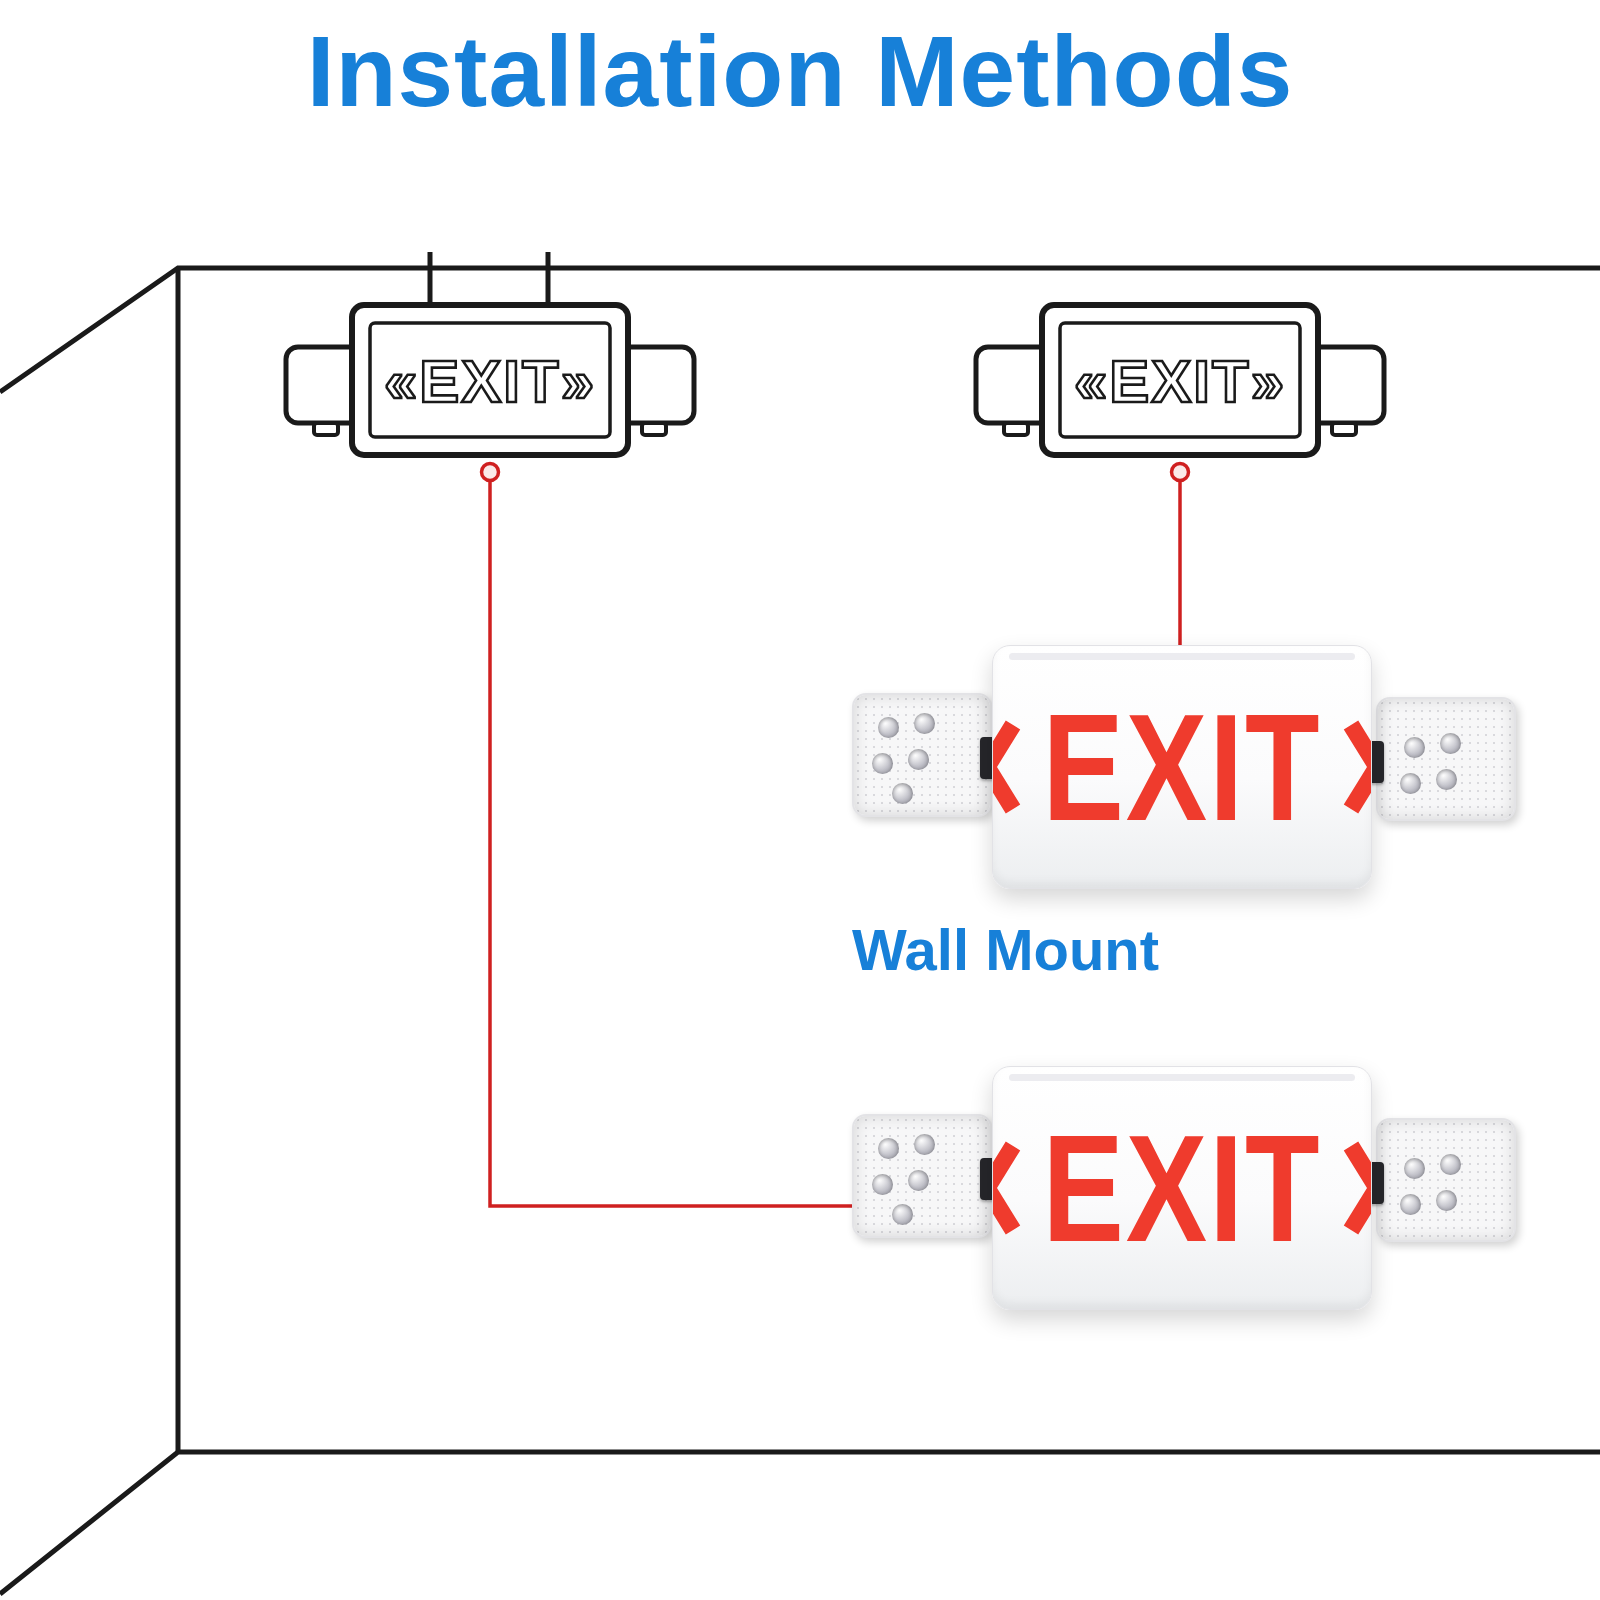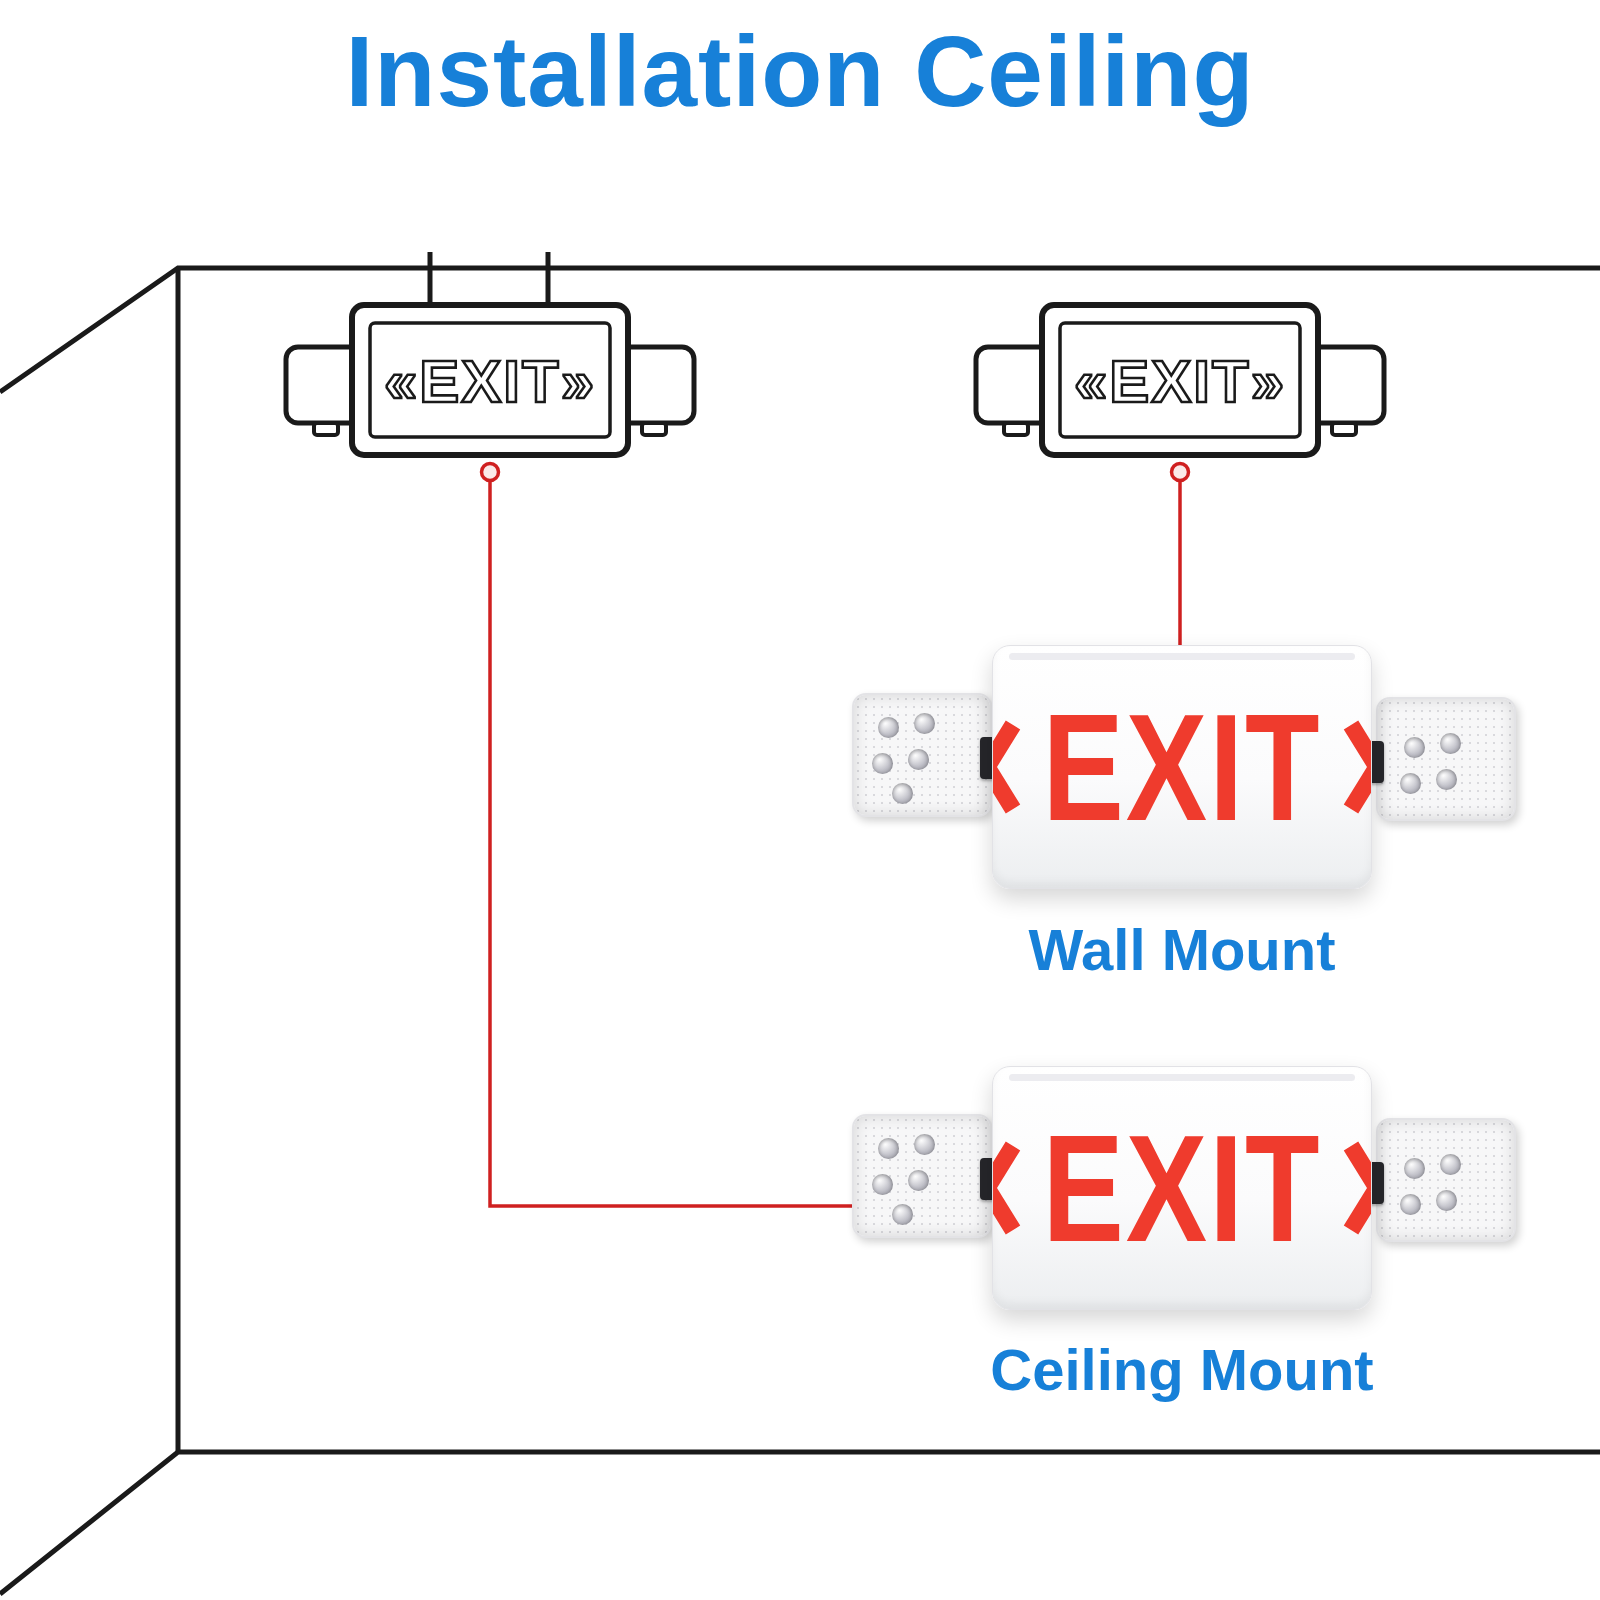--- a/index.html
+++ b/index.html
@@ -37,29 +37,29 @@
              background:linear-gradient(180deg,#ffffff 0%,#fbfbfc 55%,#eceef0 100%);
              border-radius:18px;border:1px solid #e2e2e6;
              box-shadow:0 10px 22px rgba(0,0,0,.16), inset 0 -6px 10px rgba(0,0,0,.05);
              display:flex;align-items:center;justify-content:center;gap:21px;overflow:hidden}
   .sign-body::before{content:"";position:absolute;top:7px;left:16px;right:16px;height:7px;
              border-radius:6px;background:#ececf0}
   .exit-word{font-weight:bold;font-size:122px;line-height:1;color:var(--exit_red);
              letter-spacing:2px;transform:scale(1,1.25)}
   .chev{flex:0 0 auto}
   .chev polyline{stroke:var(--exit_red);stroke-width:17;fill:none;stroke-linejoin:miter}
-  .mount-label{position:absolute;width:660px;text-align:center;font-size:58px;
+  .mount-label{position:absolute;width:660px;text-align:left;font-size:58px;
                font-weight:bold;color:var(--accent_blue)}
 </style>
 </head>
 <body>
 
 <div class="canvas">
 
-  <div class="title">Installation Ceiling</div>
+  <div class="title">Installation Methods</div>
 
   <svg class="scene" viewBox="0 0 1600 1600">
     <defs>
       <g id="lineart-sign">
         <rect class="ink-fill" x="6" y="52" width="76" height="76" rx="12" stroke-width="5"></rect>
         <rect class="ink-fill" x="338" y="52" width="76" height="76" rx="12" stroke-width="5"></rect>
         <rect class="ink-fill" x="34" y="128" width="24" height="12" rx="3" stroke-width="4"></rect>
         <rect class="ink-fill" x="362" y="128" width="24" height="12" rx="3" stroke-width="4"></rect>
         <rect class="ink-fill" x="72" y="10" width="276" height="150" rx="12" stroke-width="6"></rect>
         <rect class="ink-fill" x="90" y="28" width="240" height="114" rx="5" stroke-width="3.5"></rect>
@@ -130,15 +130,14 @@
     <div class="sign-body">
       <svg class="chev" width="44" height="104" viewBox="0 0 44 104">
         <polyline points="36,10 10,52 36,94"></polyline>
       </svg>
       <span class="exit-word">EXIT</span>
       <svg class="chev" width="44" height="104" viewBox="0 0 44 104">
         <polyline points="8,10 34,52 8,94"></polyline>
       </svg>
     </div>
   </div>
-  <div class="mount-label" style="left:852px;top:1336px">Ceiling Mount</div>
 
 </div>
 
 </body></html>

